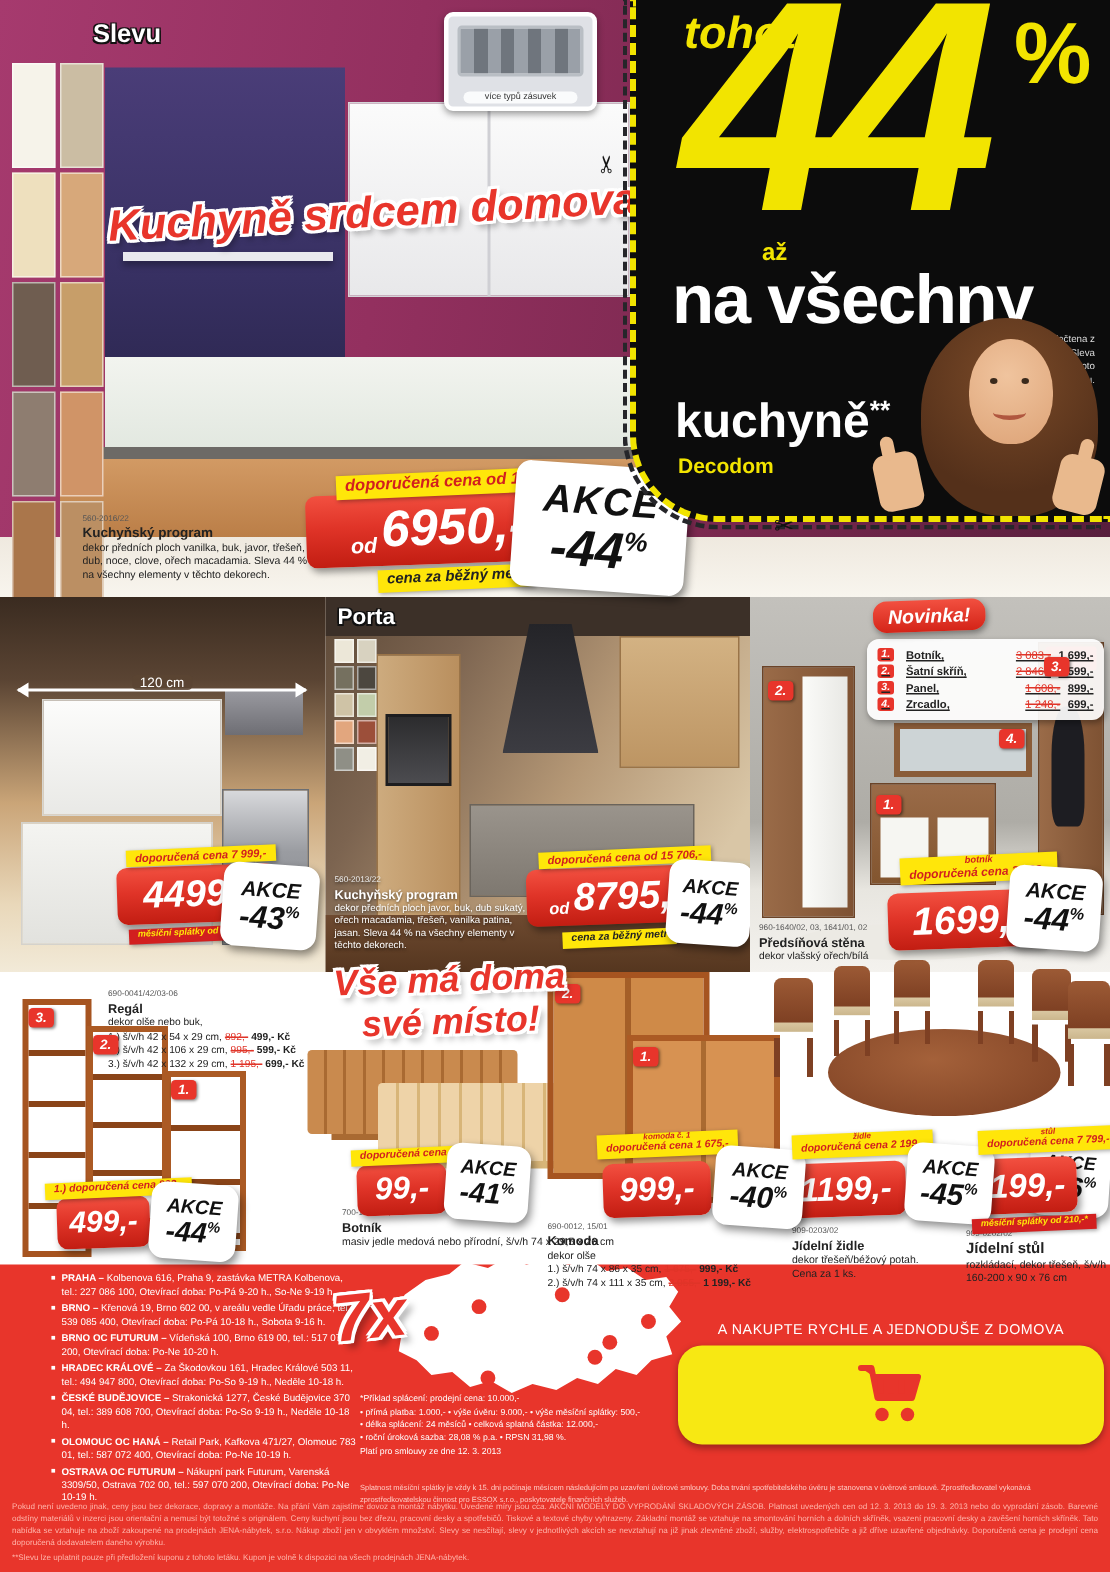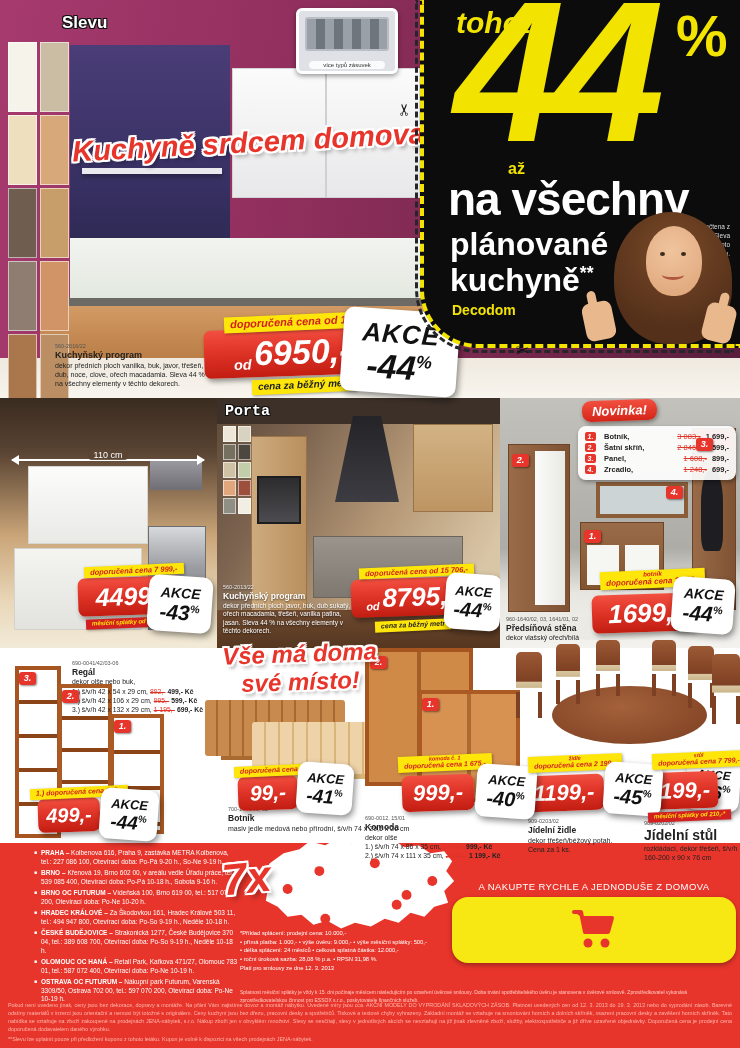--- a/index.html
+++ b/index.html
@@ -57,27 +57,27 @@
   .tb .code{font-size:5.5px;color:#555;margin-bottom:1px;}
   .tb .nm{font-weight:bold;font-size:9px;margin-bottom:1px;}
   .tb .ds{font-size:7px;line-height:1.3;}
   .old{color:#e03428;text-decoration:line-through;margin:0 2px;}
   .specline{font-size:6.8px;line-height:1.35;}
   .specline b{font-weight:bold;}
 
   
   .panel{position:absolute;top:398px;height:250px;overflow:hidden;}
   .plabel{font-size:15px;font-weight:bold;color:#fff;
-          text-shadow:1px 1px 0 #111,-1px 1px 0 #111,1px -1px 0 #111,-1px -1px 0 #111;font-family:Liberation Mono, monospace;}
+          text-shadow:1px 1px 0 #111,-1px 1px 0 #111,1px -1px 0 #111,-1px -1px 0 #111;}
 
   
   .nvbox{position:absolute;background:rgba(255,255,255,.92);border-radius:8px;padding:5px 7px;
          box-shadow:1px 2px 4px rgba(0,0,0,.35);z-index:4;}
   .nvrow{display:grid;grid-template-columns:16px 1fr auto auto;gap:3px;align-items:center;
-         font-size:7.5px;line-height:11px;color:#222;}
+         font-size:7.5px;line-height:11px;color:#222;text-decoration:underline;}
   .nvrow .nb{background:#e8352b;color:#fff;font-weight:bold;font-style:italic;font-size:7px;border-radius:2px;
          width:11px;height:9px;line-height:9px;text-align:center;}
   .nvrow b{font-weight:bold;}
 
   
   #footer{position:absolute;left:0;top:843px;width:740px;height:205px;background:#e8352b;color:#fff;}
   .store{font-size:6.5px;line-height:1.35;margin-bottom:2.5px;padding-left:7px;position:relative;}
   .store:before{content:"■";position:absolute;left:0;top:0;font-size:5px;}
   .store b{font-weight:bold;}
   .sevenx{font-size:44px;font-weight:bold;font-style:italic;color:#e8352b;transform:rotate(-6deg);
@@ -157,21 +157,20 @@
 
     <span class="scis" style="left:398px;top:100px;font-size:16px;transform:rotate(-90deg);color:#141414;">✂</span>
   </div>
 
   <div id="coupon">
     <div class="abs yel" style="left:32px;top:6px;font-size:30px;font-weight:bold;font-style:italic;">tohoto</div>
     <div class="abs yel" style="left:30px;top:-28px;font-size:200px;font-weight:bold;font-style:italic;letter-spacing:-12px;line-height:1;">44</div>
     <div class="abs yel" style="left:252px;top:2px;font-size:58px;font-weight:bold;">%</div>
     <div class="abs yel" style="left:84px;top:160px;font-size:16px;font-weight:bold;">až</div>
     <div class="abs" style="left:24px;top:172px;font-size:46px;font-weight:bold;color:#fff;letter-spacing:-1px;">na všechny</div>
-    <div class="abs" style="left:26px;top:226px;font-size:32px;font-weight:bold;color:#fff;">plánované</div>
     <div class="abs" style="left:26px;top:262px;font-size:32px;font-weight:bold;color:#fff;">
       <span>kuchyně</span><sup style="font-size:55%;">**</sup>
     </div>
     <div class="abs yel" style="left:28px;top:302px;font-size:14px;font-weight:bold;">Decodom</div>
     <div class="abs" style="right:10px;top:222px;width:74px;font-size:6.5px;color:#ddd;text-align:right;line-height:1.4;">Sleva je odečtena z doporučených cen. Sleva platí při předložení tohoto kuponu.</div>
 
     <div class="abs" style="right:2px;bottom:0;width:158px;height:132px;">
       <div class="abs" style="right:6px;top:0;width:118px;height:132px;background:radial-gradient(circle at 50% 30%,#7a4a28,#54301a 70%);border-radius:48% 52% 42% 46%;"></div>
       <div class="abs" style="right:36px;top:14px;width:56px;height:70px;background:radial-gradient(circle at 45% 35%,#f0c49e,#dda377);border-radius:50% 50% 46% 46%;"></div>
       <div class="abs" style="right:52px;top:40px;width:26px;height:4px;background:transparent;box-shadow:0 0 0 0;border-top:0;">
@@ -192,21 +191,21 @@
   <div class="panel" style="left:0;width:217px;background:linear-gradient(180deg,#3a2b20 0%,#5a4433 22%,#caa578 55%,#e9d8ba 82%,#f2ead8 100%);">
     <div class="ph" style="left:28px;top:68px;width:120px;height:78px;background:linear-gradient(180deg,#fcfcfb,#e9e9e6);border:1px solid #d8d6d0;"></div>
     <div class="ph" style="left:150px;top:62px;width:52px;height:30px;background:linear-gradient(180deg,#9a9aa0,#6e6e74);"></div>
     <div class="ph" style="left:14px;top:150px;width:128px;height:82px;background:linear-gradient(180deg,#f4f4f1,#e2e2de);border:1px solid #d4d2cc;"></div>
     <div class="ph" style="left:148px;top:128px;width:58px;height:104px;background:linear-gradient(180deg,#d8d9dc,#9a9ca1 40%,#7d7f84);border:1px solid #6c6e72;"></div>
 
     <div class="abs" style="left:12px;top:56px;width:192px;height:12px;z-index:4;">
       <div style="position:absolute;left:0;right:0;top:5px;border-top:2px solid #fff;"></div>
       <div style="position:absolute;left:-1px;top:1px;border-top:5px solid transparent;border-bottom:5px solid transparent;border-right:8px solid #fff;"></div>
       <div style="position:absolute;right:-1px;top:1px;border-top:5px solid transparent;border-bottom:5px solid transparent;border-left:8px solid #fff;"></div>
-      <span style="position:absolute;left:50%;transform:translateX(-50%);top:-4px;background:rgba(90,68,51,.85);color:#fff;font-size:9px;padding:0 5px;border-radius:3px;">110 cm</span>
+      <span style="position:absolute;left:50%;transform:translateX(-50%);top:-4px;background:rgba(90,68,51,.85);color:#fff;font-size:9px;padding:0 5px;border-radius:3px;">120 cm</span>
     </div>
     <div class="rib" style="left:84px;top:167px;font-size:7.5px;">
       <span>doporučená cena 7 999,-</span>
     </div>
     <div class="pr" style="left:78px;top:179px;width:106px;height:38px;font-size:25px;">
       <span>4499,-</span>
     </div>
     <div class="rib redbg" style="left:86px;top:220px;font-size:6px;">
       <span>měsíční splátky od 225,-*</span>
     </div>
@@ -451,21 +450,21 @@
     <span style="font-size:19px;margin-top:2px;"><span>-46</span><sup>%</sup></span>
   </div>
   <div class="pr" style="left:640px;top:772px;width:78px;height:37px;font-size:22px;">
     <span>4199,-</span>
   </div>
   <div class="rib redbg" style="left:648px;top:811px;font-size:6px;">
     <span>měsíční splátky od 210,-*</span>
   </div>
   <div class="tb" style="left:644px;top:820px;width:95px;">
     <div class="code">909-0202/02</div>
-    <div class="nm" style="font-size:14px">Jídelní stůl</div>
+    <div class="nm" style="font-size:10px">Jídelní stůl</div>
     <div class="ds">rozkládací, dekor třešeň, š/v/h</div>
     <div class="ds">160-200 x 90 x 76 cm</div>
   </div>
 
   <div id="footer">
     <div class="abs" style="left:34px;top:6px;width:205px;">
       <div class="store"><b>PRAHA – </b><span>Kolbenova 616, Praha 9, zastávka METRA Kolbenova, tel.: 227 086 100, Otevírací doba: Po-Pá 9-20 h., So-Ne 9-19 h.</span></div>
       <div class="store"><b>BRNO – </b><span>Křenová 19, Brno 602 00, v areálu vedle Úřadu práce, tel.: 539 085 400, Otevírací doba: Po-Pá 10-18 h., Sobota 9-16 h.</span></div>
       <div class="store"><b>BRNO OC FUTURUM – </b><span>Vídeňská 100, Brno 619 00, tel.: 517 070 200, Otevírací doba: Po-Ne 10-20 h.</span></div>
       <div class="store"><b>HRADEC KRÁLOVÉ – </b><span>Za Škodovkou 161, Hradec Králové 503 11, tel.: 494 947 800, Otevírací doba: Po-So 9-19 h., Neděle 10-18 h.</span></div>

